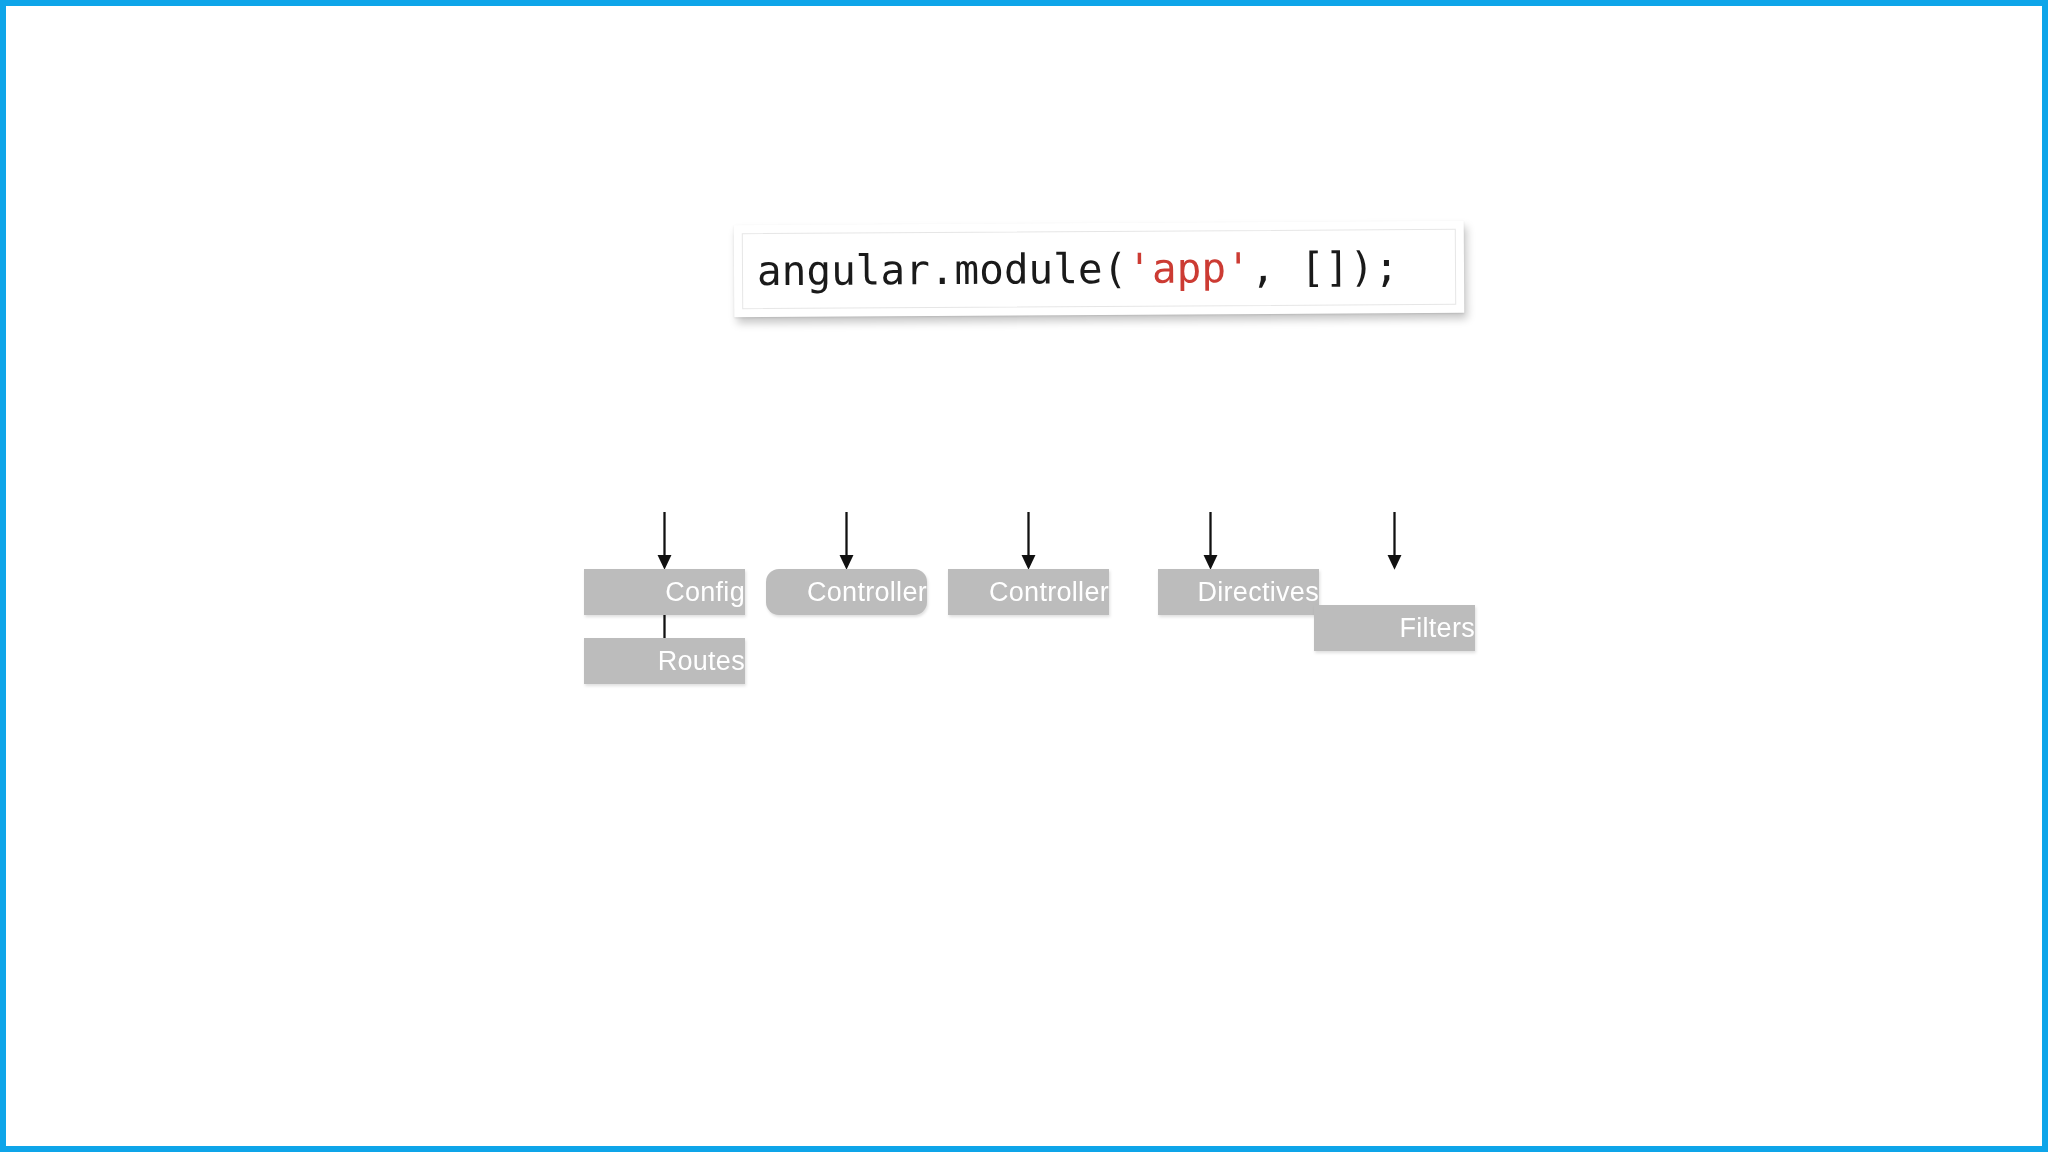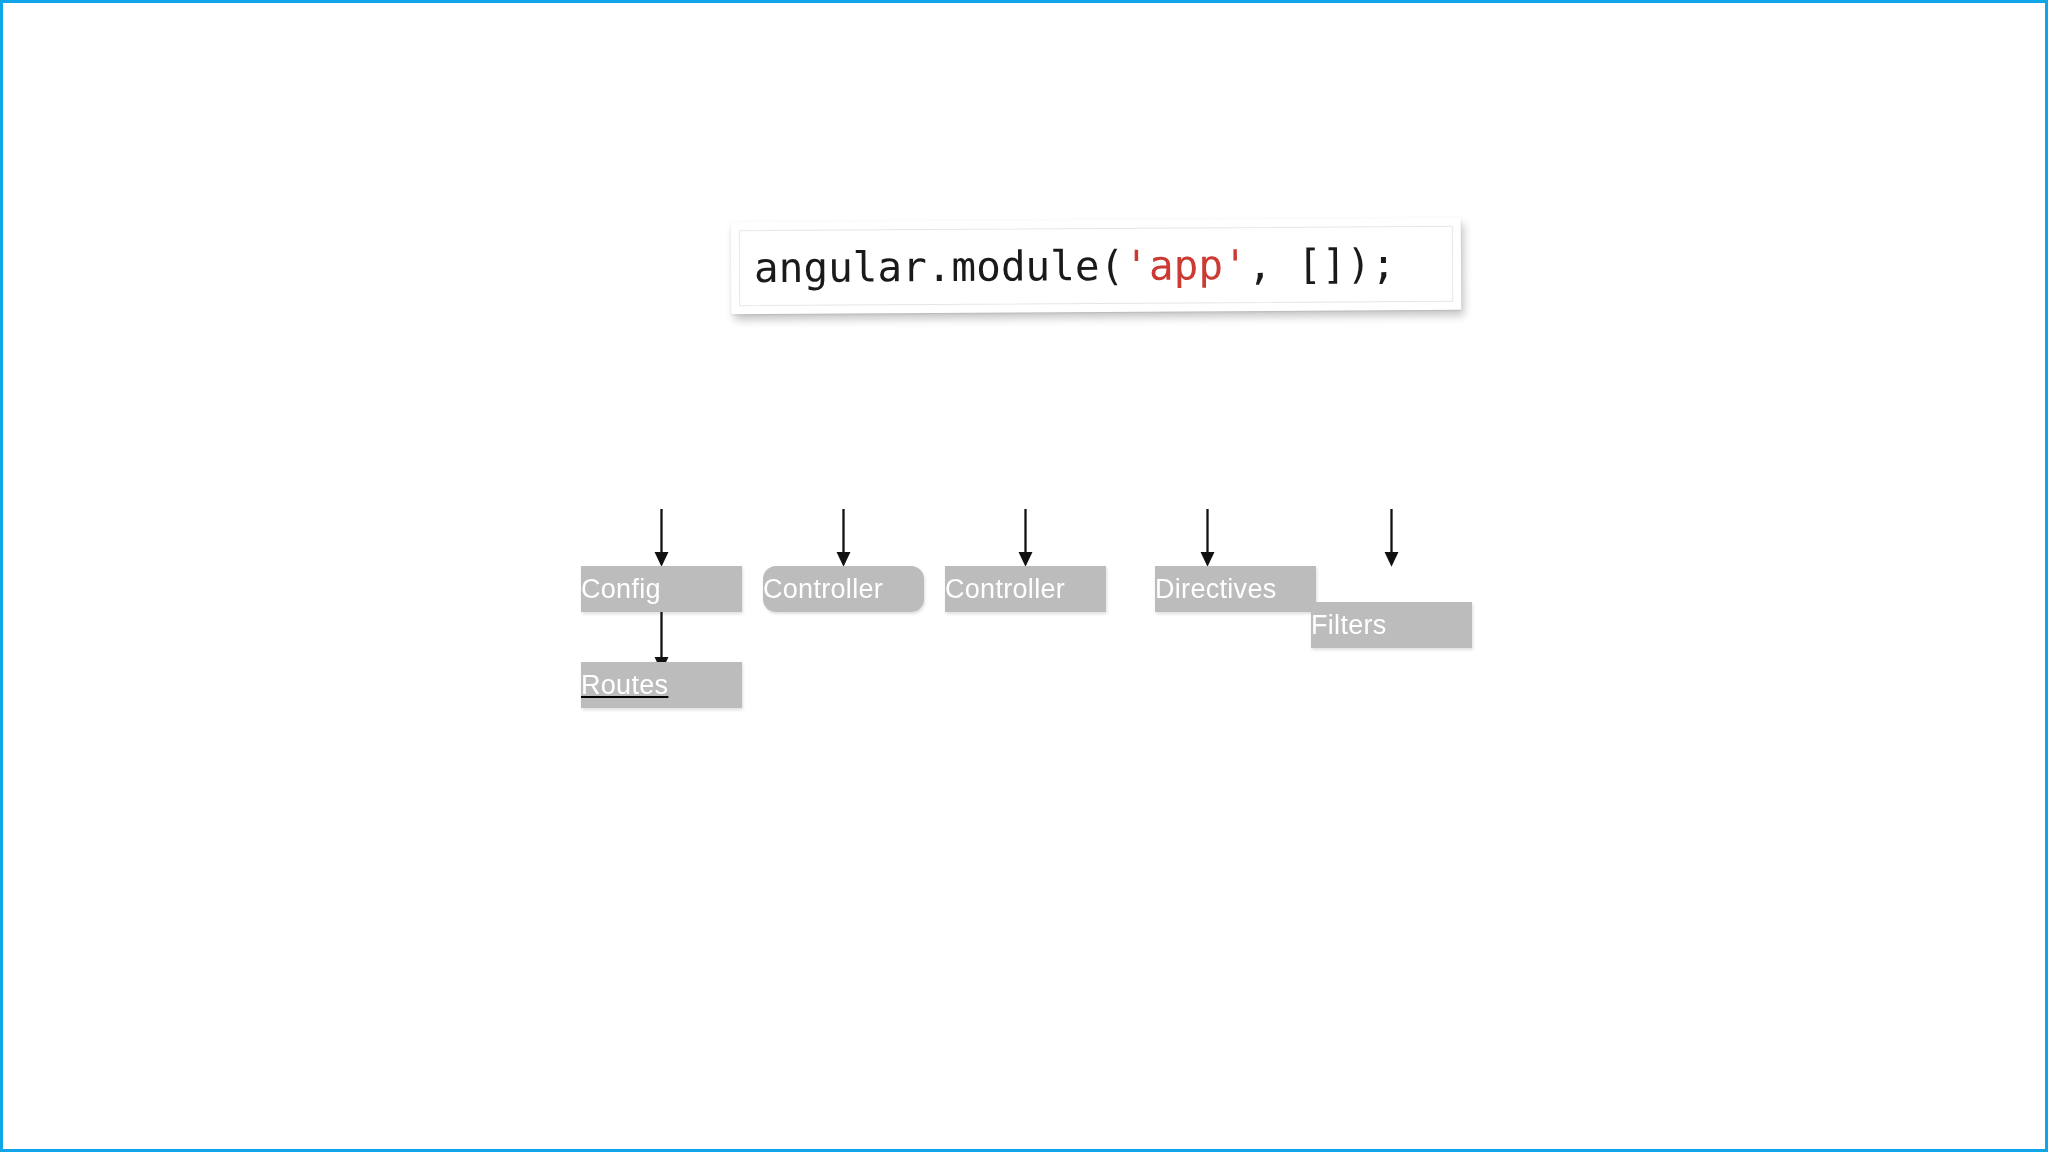--- a/index.html
+++ b/index.html
@@ -13,21 +13,21 @@
     font-family: "Liberation Sans", sans-serif;
     overflow: hidden;
   }
 
   
   #slide {
     position: relative;
     width: 2048px;
     height: 1152px;
     box-sizing: border-box;
-    border: 3px solid #0ea5e9;
+    border: 6px solid #0ea5e9;
     background: #ffffff;
   }
 
   
   #code-card {
     position: absolute;
     left: 728px;
     top: 217px;
     width: 730px;
     height: 92px;
@@ -81,37 +81,37 @@
     letter-spacing: 0.2px;
   }
 
   
   .gray-box {
     position: absolute;
     height: 46px;
     background: #bcbcbc;
     display: flex;
     align-items: center;
-    justify-content: flex-start;
+    justify-content: flex-end;
     box-shadow: 1px 2px 3px rgba(0,0,0,0.13);
   }
   .gray-box span {
     color: #ffffff;
     font-size: 27px;
     font-weight: 300;
     letter-spacing: 0.3px;
     line-height: 1;
   }
 
   #box-config     { left: 578px;  top: 563px; width: 161px; }
   #box-controller { left: 760px;  top: 563px; width: 161px; border-radius: 13px; }
   #box-factories  { left: 942px;  top: 563px; width: 161px; }
   #box-directives { left: 1124px; top: 563px; width: 161px; margin-left: 28px; }
   #box-filters    { left: 1308px; top: 563px; width: 161px; margin-top: 36px; }
-  #box-routes     { left: 578px;  top: 659px; width: 161px; text-decoration: underline; }
+  #box-routes     { left: 578px;  top: 632px; width: 161px; }
 
   
   #connectors {
     position: absolute;
     left: 0;
     top: 0;
     width: 2048px;
     height: 1152px;
     pointer-events: none;
   }

